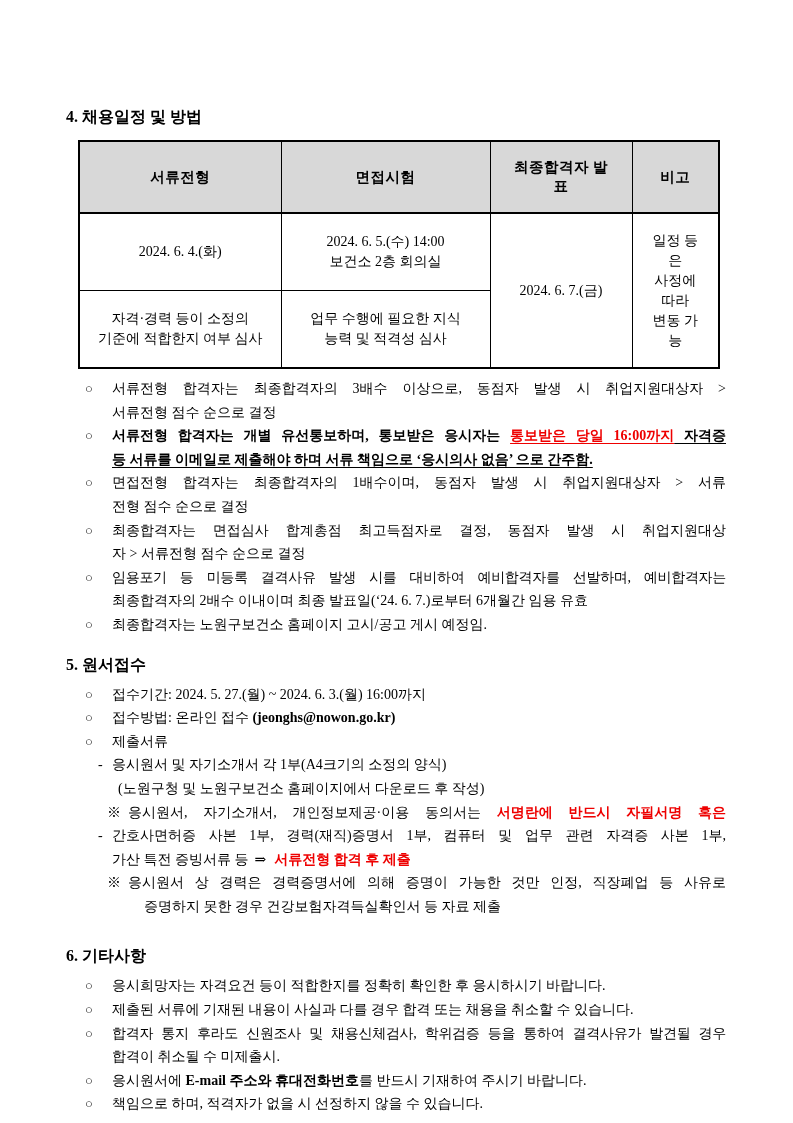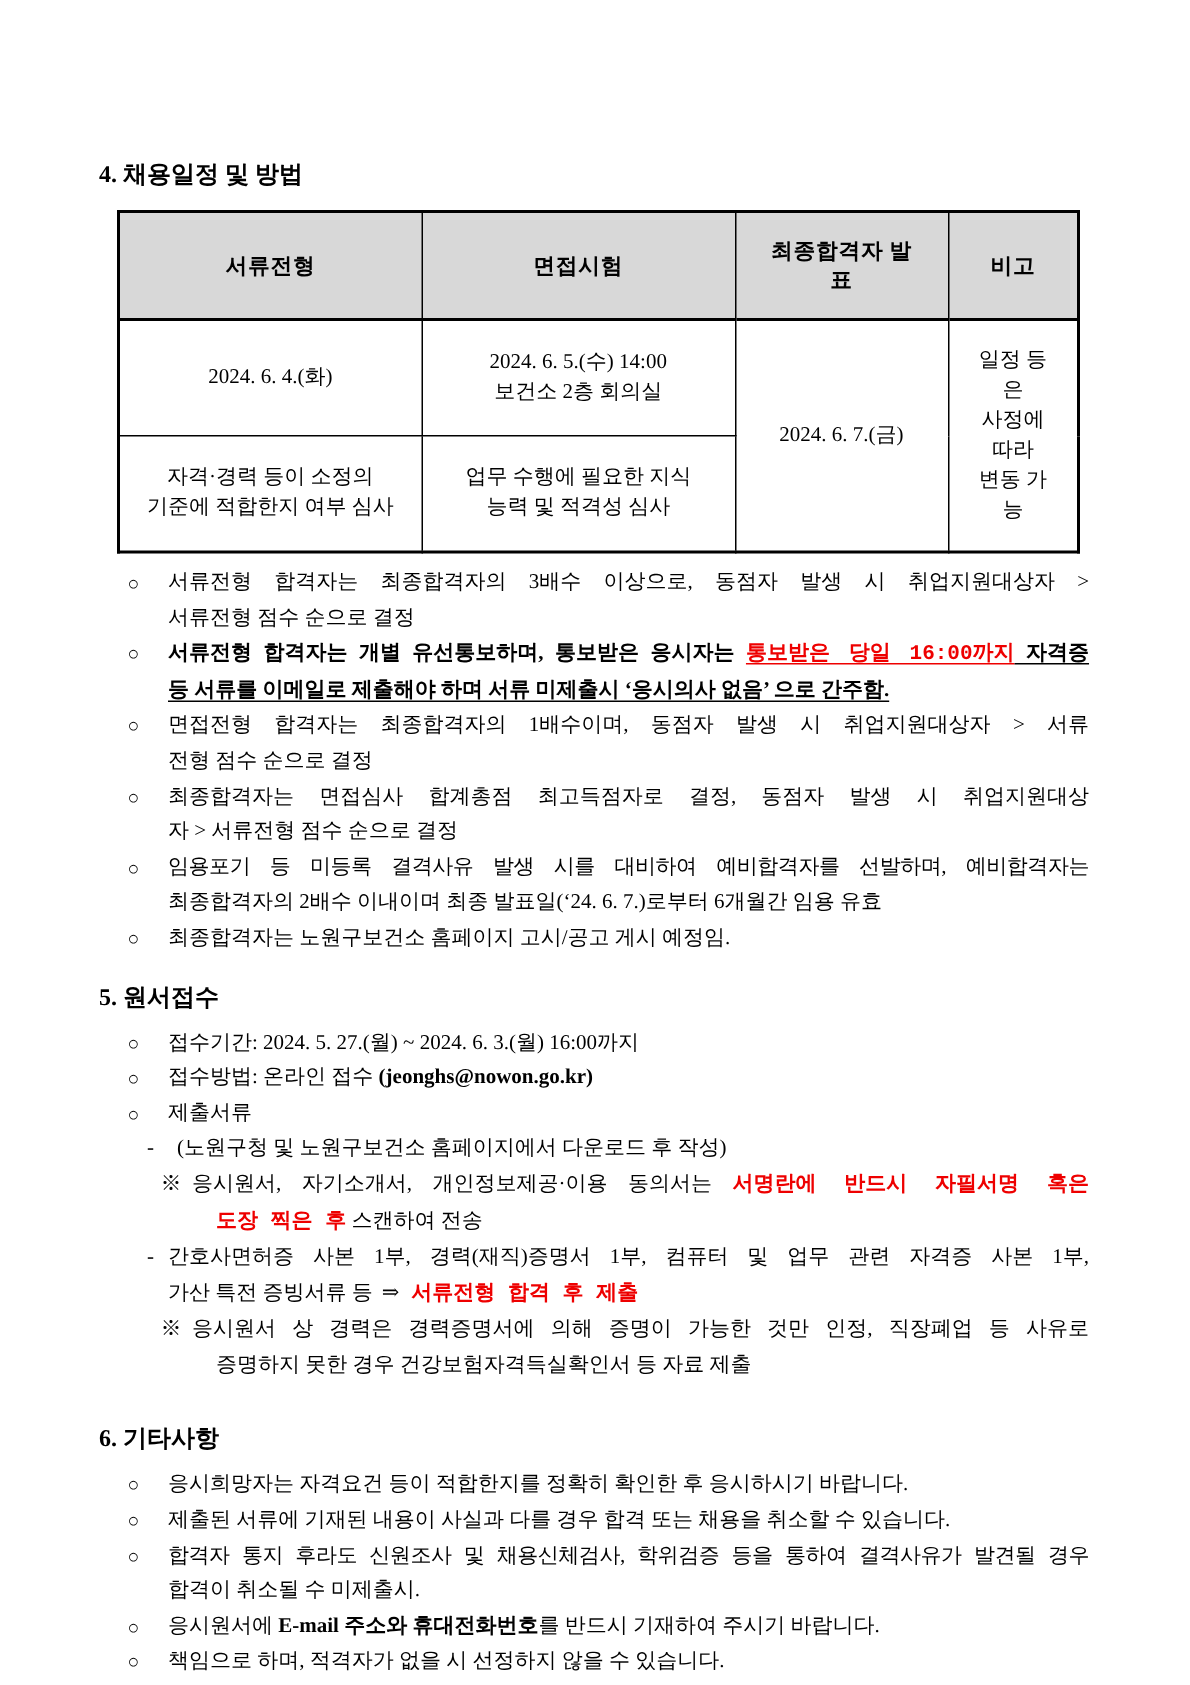--- a/index.html
+++ b/index.html
@@ -32,21 +32,21 @@
   .line{line-height:23.6px;font-size:14px;min-height:23.6px;}
   .mk{position:absolute;left:19px;top:0;line-height:23.6px;font-size:13px;}
   .dash .mk{left:32px;font-size:14px;}
   .note{padding-left:78px;}
   .note .mk{left:41px;font-size:14px;}
   .note .l1{margin-left:-16px;}
   .dash .sub{margin-left:6px;}
 
   .full{text-align:justify;text-align-last:justify;}
   .bold{font-weight:bold;}
-  .red{color:#ee0000;font-family:Liberation Mono, monospace;}
+  .red{color:#ee0000;}
   .u{text-decoration:underline;text-underline-offset:3px;}
   .tight{letter-spacing:-0.3px;}
   .arrow{margin:0 8px 0 6px;}
 </style>
 </head>
 <body>
 
 <div class="page">
   <div class="content">
 
@@ -99,21 +99,21 @@
         <span class="mk">○</span>
         <div class="line full">서류전형 합격자는 최종합격자의 3배수 이상으로, 동점자 발생 시 취업지원대상자 &gt;</div>
         <div class="line">서류전형 점수 순으로 결정</div>
       </div>
       <div class="li bold">
         <span class="mk">○</span>
         <div class="line full">
           <span>서류전형 합격자는 개별 유선통보하며, 통보받은 응시자는 </span><span class="red u">통보받은 당일 16:00까지</span><span class="u"> 자격증</span>
         </div>
         <div class="line">
-          <span class="u">등 서류를 이메일로 제출해야 하며 서류 미제출시 ‘응시의사 없음’ 으로 간주함.</span>
+          <span class="u">등 서류를 이메일로 제출해야 하며 서류 책임으로 ‘응시의사 없음’ 으로 간주함.</span>
         </div>
       </div>
       <div class="li">
         <span class="mk">○</span>
         <div class="line full">면접전형 합격자는 최종합격자의 1배수이며, 동점자 발생 시 취업지원대상자 &gt; 서류</div>
         <div class="line">전형 점수 순으로 결정</div>
       </div>
       <div class="li">
         <span class="mk">○</span>
         <div class="line full">최종합격자는 면접심사 합계총점 최고득점자로 결정, 동점자 발생 시 취업지원대상</div>
@@ -142,30 +142,28 @@
         <div class="line">
           <span>접수방법: 온라인 접수 </span><span class="bold">(jeonghs@nowon.go.kr)</span>
         </div>
       </div>
       <div class="li">
         <span class="mk">○</span>
         <div class="line">제출서류</div>
       </div>
       <div class="dash">
         <span class="mk">-</span>
+        <div class="line">응시원서 및 자기소개서 각 1부(A4크기의 소정의 양식)</div>
         <div class="line sub">(노원구청 및 노원구보건소 홈페이지에서 다운로드 후 작성)</div>
       </div>
       <div class="note">
         <span class="mk">※</span>
         <div class="line l1 full">
           <span>응시원서, 자기소개서, 개인정보제공·이용 동의서는 </span><span class="red bold">서명란에 반드시 자필서명 혹은</span>
         </div>
-        <div class="line">
-          <span class="red bold">도장 찍은 후</span><span> 스캔하여 전송</span>
-        </div>
       </div>
       <div class="dash">
         <span class="mk">-</span>
         <div class="line full">간호사면허증 사본 1부, 경력(재직)증명서 1부, 컴퓨터 및 업무 관련 자격증 사본 1부,</div>
         <div class="line">
           <span>가산 특전 증빙서류 등</span><span class="arrow">⇒</span><span class="red bold">서류전형 합격 후 제출</span>
         </div>
       </div>
       <div class="note">
         <span class="mk">※</span>

